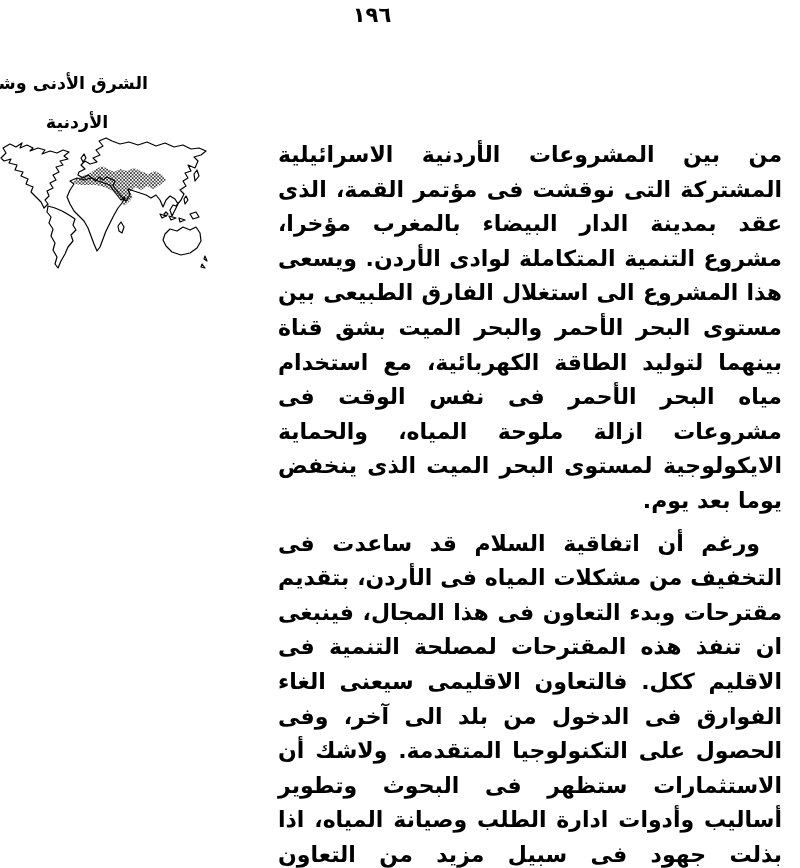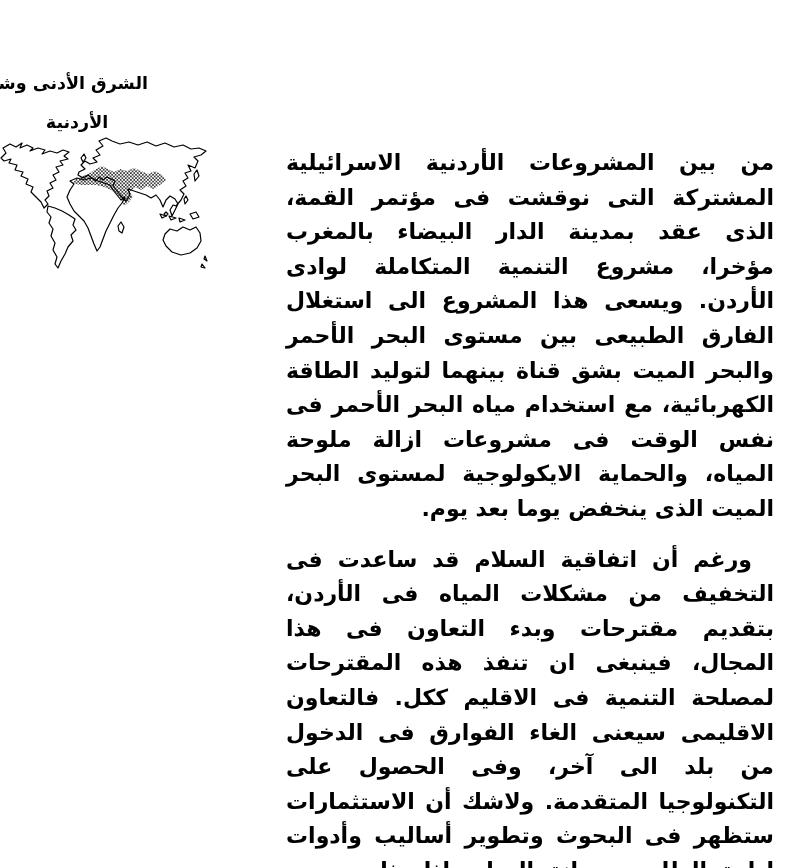--- a/index.html
+++ b/index.html
@@ -52,32 +52,33 @@
     right: 10px;
     width: 520px;
     direction: rtl;
     text-align: justify;
     font-size: 22px;
     font-weight: bold;
     line-height: 34.6px;
     letter-spacing: 0.2px;
   }
   .body-text p {
-    margin: 16px;
+    margin: 8px;
     padding: 0;
   }
   .body-text p.indent-first {
     text-indent: 22px;
   }
 </style>
 </head>
 <body>
 
 <div class="page">
 
+  <div class="page-number">١٩٦</div>
 
   <div class="region-label">
     <div>الشرق الأدنى وشمال</div>
     <div>الأردنية</div>
   </div>
 
   <svg class="world-map" width="230" height="150" viewBox="0 0 230 150" aria-hidden="true">
     <defs>
       <pattern id="xhatch" width="3.4" height="3.4" patternUnits="userSpaceOnUse">
         <path d="M0,0 l3.4,3.4 M3.4,0 l-3.4,3.4" stroke="#000" stroke-width="0.65"></path>

